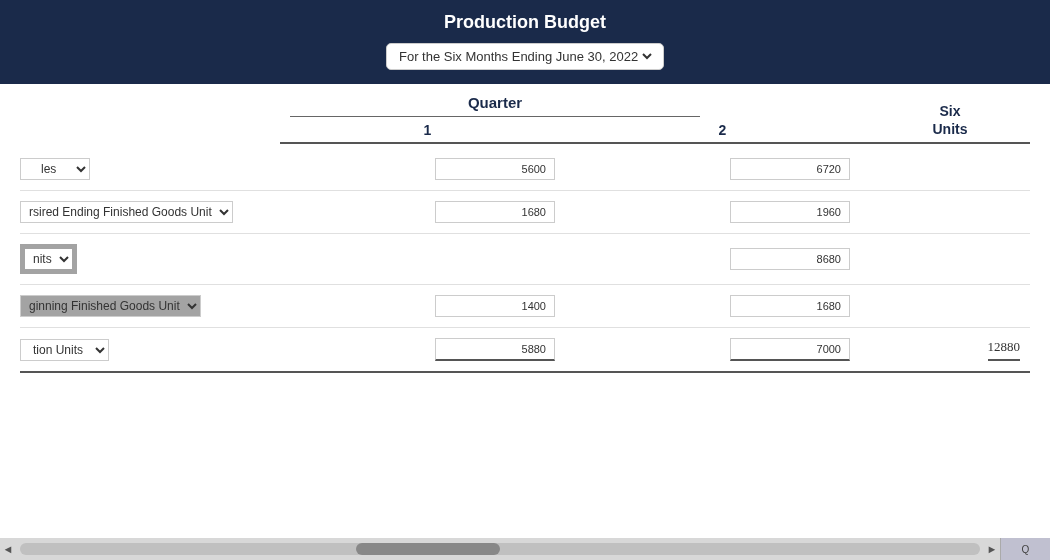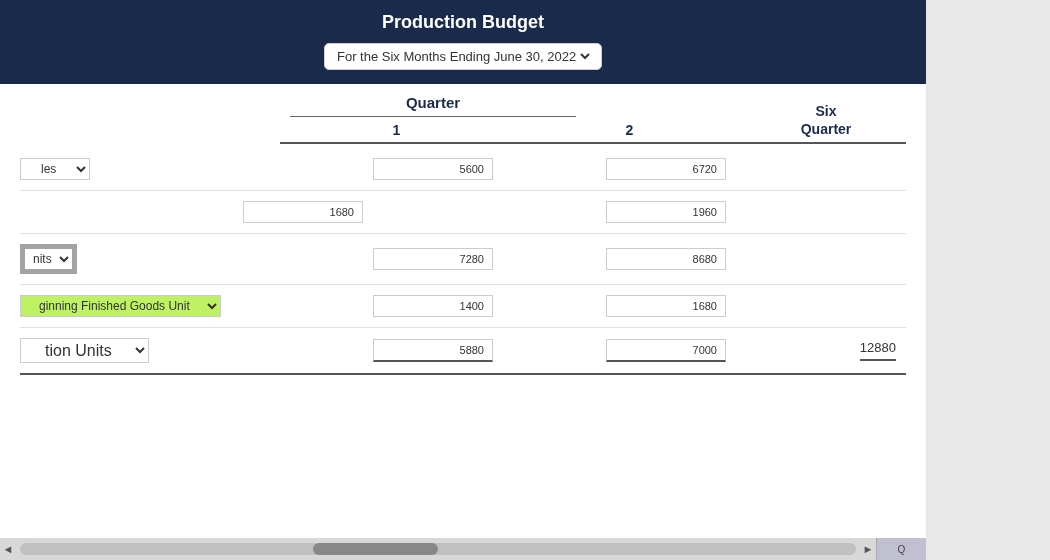--- a/index.html
+++ b/index.html
@@ -6,21 +6,21 @@
     body {
       font-family: Arial, sans-serif;
       background: #e8e8e8;
       width: 1050px;
       height: 560px;
       overflow: hidden;
       position: relative;
     }
 
     .main-container {
-      width: 926px;
+      width: 1050px;
       height: 560px;
       background: #ffffff;
       display: flex;
       flex-direction: column;
       overflow: hidden;
     }
 
     .header {
       background: #1a2a4a;
       padding: 12px 20px 14px 20px;
@@ -172,21 +172,21 @@
     <div style="width:160px; flex-shrink:0;"></div>
   </div>
 
   <div style="display:flex; padding: 8px 20px 4px 20px; align-items:flex-end;">
     <div style="width:260px; flex-shrink:0;"></div>
     <div style="flex:1; display:flex;">
       <div class="col-header">1</div>
       <div class="col-header">2</div>
     </div>
     <div class="col-header-six" style="white-space:pre-line;">Six
-Quarter</div>
+Units</div>
   </div>
 
   <div class="budget-rows">
 
     <div class="budget-row">
       <div class="row-label">
         <select style="border:1px solid #ccc; background:white; font-size:12px; color:#333; padding:2px 16px; max-width:220px;">
           <option>les</option>
         </select>
       </div>
@@ -197,20 +197,25 @@
         <div class="data-cell">
           <input class="data-input" type="text" value="6720" readonly="" style="">
         </div>
       </div>
       <div class="six-months-cell">
         <span class="six-months-value"></span>
       </div>
     </div>
 
     <div class="budget-row">
+      <div class="row-label">
+        <select style="border:1px solid #ccc; background:white; font-size:12px; color:#333; padding:2px 4px; max-width:240px;">
+          <option>rsired Ending Finished Goods Unit</option>
+        </select>
+      </div>
       <div class="row-data">
         <div class="data-cell">
           <input class="data-input" type="text" value="1680" readonly="" style="">
         </div>
         <div class="data-cell">
           <input class="data-input" type="text" value="1960" readonly="" style="">
         </div>
       </div>
       <div class="six-months-cell">
         <span class="six-months-value"></span>
@@ -218,66 +223,63 @@
     </div>
 
     <div class="budget-row">
       <div class="row-label">
         <select style="border:5px solid #a3a3a3; background:white; font-size:12px; color:#333; padding:2px 4px; max-width:220px;">
           <option>nits</option>
         </select>
       </div>
       <div class="row-data">
         <div class="data-cell">
-          <input class="data-input" type="text" value="7280" readonly="" style="">
-        </div>
-        <div class="data-cell">
           <input class="data-input" type="text" value="8680" readonly="" style="">
         </div>
       </div>
       <div class="six-months-cell">
         <span class="six-months-value"></span>
       </div>
     </div>
 
     <div class="budget-row">
       <div class="row-label">
-        <select style="border:1px solid #ccc; background:#bef264; font-size:12px; color:#333; padding:2px 14px; max-width:240px;">
+        <select style="border:1px solid #ccc; background:#a3a3a3; font-size:12px; color:#333; padding:2px 4px; max-width:240px;">
           <option>ginning Finished Goods Unit</option>
         </select>
       </div>
       <div class="row-data">
         <div class="data-cell">
           <input class="data-input" type="text" value="1400" readonly="" style="">
         </div>
         <div class="data-cell">
           <input class="data-input" type="text" value="1680" readonly="" style="">
         </div>
       </div>
       <div class="six-months-cell">
         <span class="six-months-value"></span>
       </div>
     </div>
 
     <div class="budget-row" style="border-bottom:2px solid #555;">
       <div class="row-label">
-        <select style="border:1px solid #ccc; background:white; font-size:16px; color:#333; padding:2px 20px; max-width:220px;">
+        <select style="border:1px solid #ccc; background:white; font-size:12px; color:#333; padding:2px 8px; max-width:220px;">
           <option>tion Units</option>
         </select>
       </div>
       <div class="row-data">
         <div class="data-cell">
           <input class="data-input" type="text" value="5880" readonly="" style="border-bottom: 2px solid rgb(85, 85, 85);">
         </div>
         <div class="data-cell">
           <input class="data-input" type="text" value="7000" readonly="" style="border-bottom: 2px solid rgb(85, 85, 85);">
         </div>
       </div>
       <div class="six-months-cell">
-        <span class="six-months-value" style="border-bottom:2px solid #555; display:block; padding-bottom:4px;">12880</span>
+        <span class="six-months-value" style="border-bottom:2px solid #555; display:block; padding-bottom:4px;font-family:Liberation Serif, serif;">12880</span>
       </div>
     </div>
 
   </div>
 
   <div style="height:22px; background:#d8d8d8; display:flex; align-items:center; position:relative; margin-top:auto;">
     <div style="width:16px; text-align:center; font-size:11px; color:#555;">◄</div>
     <div style="flex:1; height:12px; background:#c0c0c0; border-radius:6px; position:relative; margin:0 4px;">
       <div style="position:absolute; left:35%; width:15%; height:100%; background:#888; border-radius:6px;"></div>
     </div>

